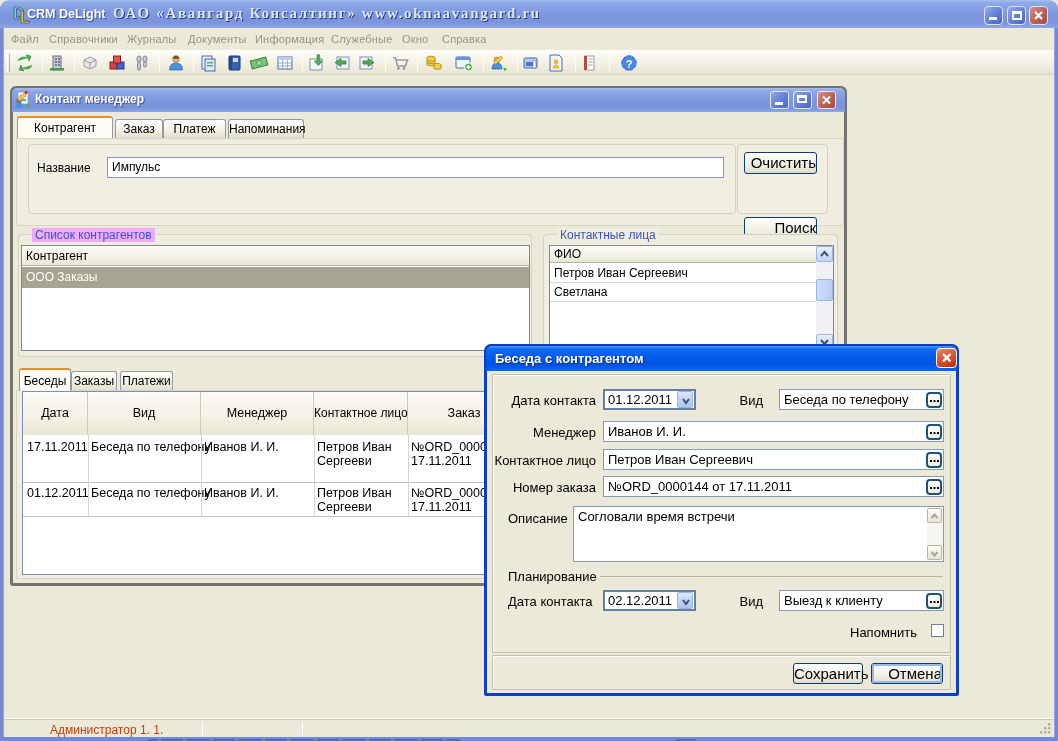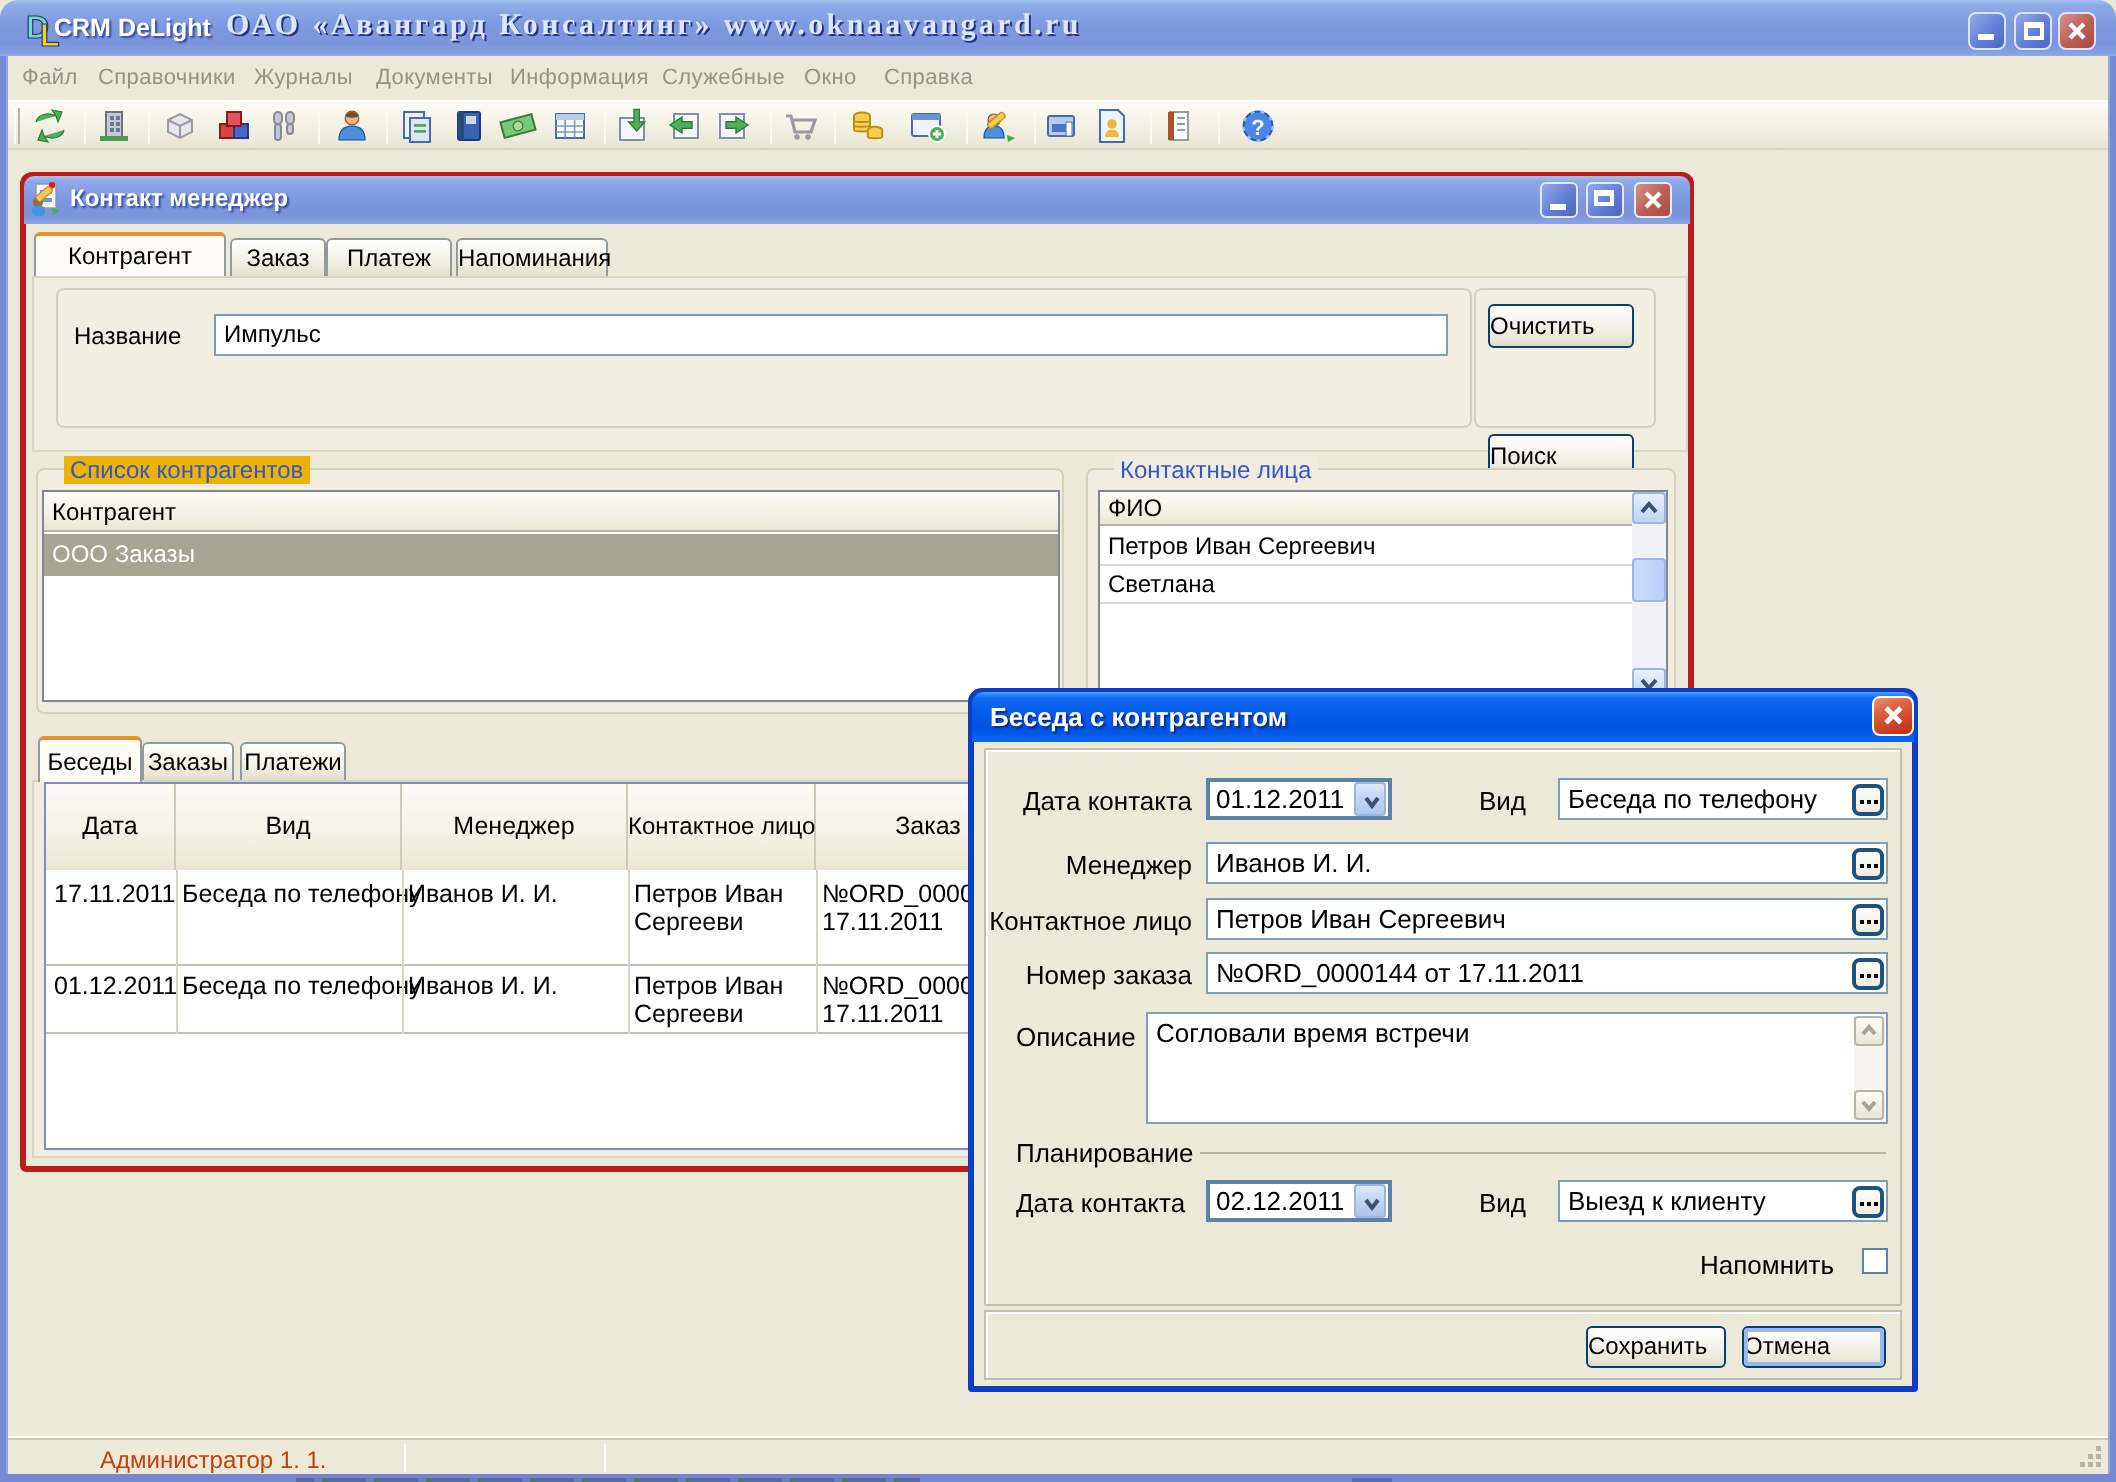--- a/index.html
+++ b/index.html
@@ -23,26 +23,26 @@
 .grip{position:absolute;left:3px;top:3px;width:3px;height:18px;border-left:1px solid #fff;border-right:1px solid #b9b5a2;}
 .ticon{position:absolute;top:2px;width:20px;height:20px;}
 
 #bl{position:absolute;left:0;top:28px;width:4px;height:713px;background:#7488d4;border-right:1px solid #95a5e4;}
 #br{position:absolute;right:0;top:28px;width:4px;height:713px;background:#7488d4;border-left:1px solid #95a5e4;}
 #bb{position:absolute;left:0;top:737px;width:1058px;height:4px;background:#7488d4;}
 #statusbar{position:absolute;left:4px;top:719px;width:1050px;height:18px;background:#ece9d8;border-top:1px solid #cdc9b8;box-shadow:0 -1px 0 #fbfaf3;}
 #statusbar .stxt{position:absolute;left:46px;top:3px;font-size:12px;color:#c2410c;}
 .ssep{position:absolute;top:2px;width:1px;height:14px;background:#c6c2ae;border-right:1px solid #fff;}
 
-.xpbtn{position:absolute;background:linear-gradient(180deg,#ffffff 0%,#f5f4ec 45%,#eae7da 80%,#ddd9c8 100%);border:1px solid #0a3d74;border-radius:3px;font-size:12px;color:#000;text-align:left;}
+.xpbtn{position:absolute;background:linear-gradient(180deg,#ffffff 0%,#f5f4ec 45%,#eae7da 80%,#ddd9c8 100%);border:1px solid #0a3d74;border-radius:3px;font-size:15px;color:#000;text-align:right;}
 .inp{position:absolute;background:#fff;border:1px solid #7f9db9;font-size:13px;color:#000;padding:2px 4px;white-space:nowrap;overflow:hidden;}
 .glabel{color:#3a55c8;font-size:12px;}
 .gbox{position:absolute;border:1px solid #d5d1bf;border-radius:4px;background:#f0ede0;}
 
-#cwin{position:absolute;left:10px;top:86px;width:837px;height:500px;background:#ece9d8;border:3px solid #b91c1c;border-radius:6px 6px 3px 3px;}
+#cwin{position:absolute;left:10px;top:86px;width:837px;height:500px;background:#ece9d8;border:3px solid #737373;border-radius:6px 6px 3px 3px;}
 #ctitle{position:absolute;left:-1px;top:-1px;width:833px;height:24px;border-radius:5px 5px 0 0;
  background:linear-gradient(180deg,#a2c0ee 0%,#8da8e8 12%,#7d98e0 50%,#7a92da 80%,#8aa5e5 100%);}
 #ctitle .ct{position:absolute;left:23px;top:4px;color:#fff;font-weight:bold;font-size:12px;text-shadow:1px 1px 1px #3a4a9a;}
 .cwbtn{position:absolute;top:3px;width:19px;height:18px;border-radius:3px;border:1px solid #e4eafc;color:#fff;font-size:13px;text-align:center;line-height:15px;font-weight:bold;text-shadow:none;}
 
 .tab{position:absolute;font-size:12px;color:#000;text-align:center;border:1px solid #919b9c;border-bottom:none;border-radius:3px 3px 0 0;background:linear-gradient(180deg,#fefefb 0%,#f3f1e4 60%,#e2dfce 100%);}
 .tab.active{background:#fcfbf6;border-top:2px solid #e6902c;z-index:3;}
 .tpanel{position:absolute;border:1px solid #d8d5c4;background:#f0ede0;}
 
 .thead{background:linear-gradient(180deg,#fcfbf6 0%,#f2efe1 70%,#e9e6d4 100%);}
@@ -270,21 +270,21 @@
   <div class="tpanel" style="left:3px;top:49px;width:828px;height:88px;background:#f0ede0;"></div>
   <div class="gbox" style="left:15px;top:55px;width:708px;height:70px;background:#f2efe2;">
     <span style="position:absolute;left:8px;top:16px;font-size:12px;">Название</span>
     <div class="inp" style="left:78px;top:12px;width:617px;height:21px;font-size:12px;">Импульс</div>
   </div>
   <div class="gbox" style="left:724px;top:55px;width:91px;height:70px;background:#f2efe2;"></div>
   <div class="xpbtn" style="left:731px;top:63px;width:73px;height:22px;line-height:20px;">Очистить</div>
   <div class="xpbtn" style="left:731px;top:94px;width:73px;height:22px;line-height:20px;margin-top:34px;">Поиск</div>
 
   <div class="gbox" style="left:5px;top:145px;width:514px;height:123px;background:#f0ede0;">
-    <span class="glabel" style="position:absolute;left:13px;top:-7px;background:#eab308;padding:0 3px;">Список контрагентов</span>
+    <span class="glabel" style="position:absolute;left:13px;top:-7px;background:#f0abfc;padding:0 3px;">Список контрагентов</span>
     <div style="position:absolute;left:2px;top:10px;width:509px;height:106px;background:#fff;border:1px solid #828790;">
       <div class="thead" style="position:absolute;left:0;top:0;width:507px;height:20px;border-bottom:1px solid #b5b1a0;font-size:12px;padding:3px 4px;">Контрагент</div>
       <div style="position:absolute;left:0;top:21px;width:507px;height:21px;background:#a8a494;color:#fff;font-size:12px;padding:3px 4px;">ООО Заказы</div>
     </div>
   </div>
 
   <div class="gbox" style="left:530px;top:145px;width:295px;height:123px;background:#f0ede0;">
     <span class="glabel" style="position:absolute;left:13px;top:-7px;background:#f0ede0;padding:0 3px;">Контактные лица</span>
     <div style="position:absolute;left:5px;top:10px;width:285px;height:106px;background:#fff;border:1px solid #828790;">
       <div class="thead" style="position:absolute;left:0;top:0;width:267px;height:17px;border-bottom:1px solid #b5b1a0;font-size:12px;padding:1px 4px;">ФИО</div>

